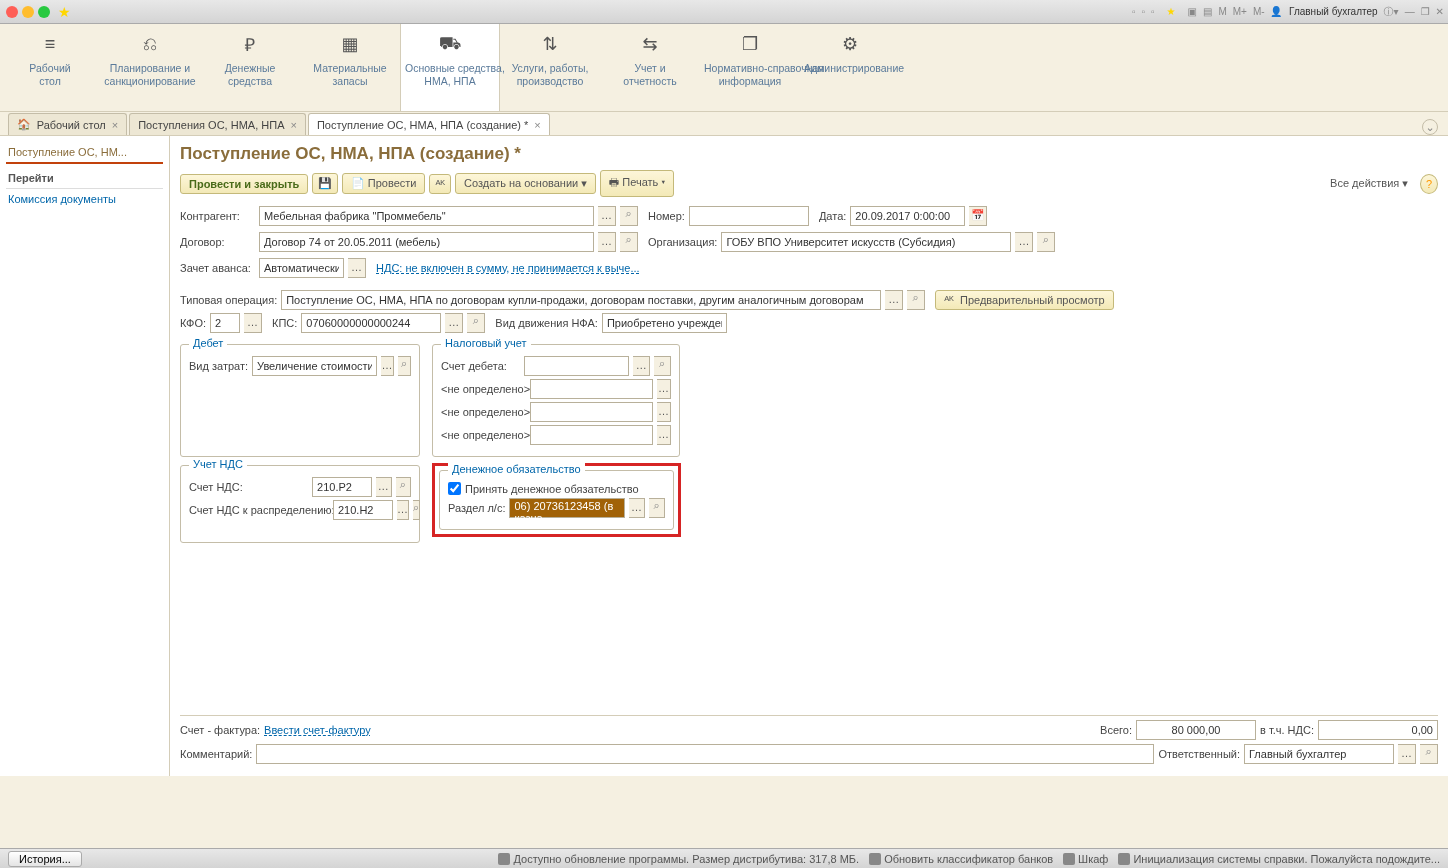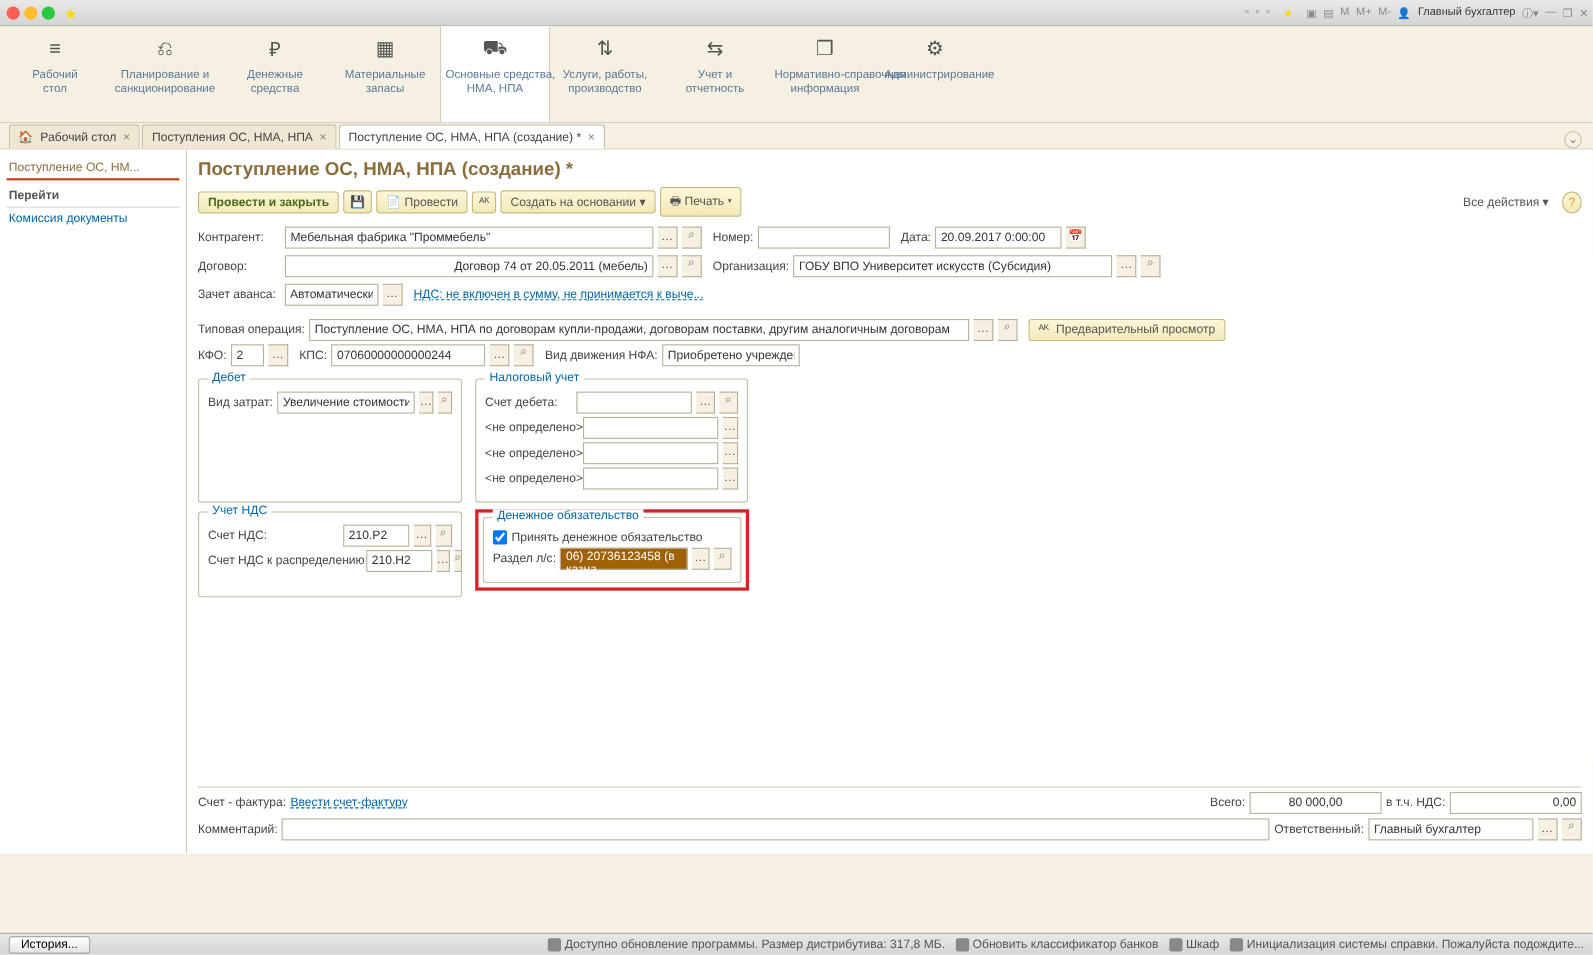--- a/index.html
+++ b/index.html
@@ -169,21 +169,21 @@
         <span class="find"></span>
 <span class="lbl" style="margin-left:6px">Номер:</span>
 <input class="input" style="width: 120px;" value="">
 <span class="lbl" style="margin-left:6px">Дата:</span>
 <input class="input" style="width: 115px;" value="20.09.2017 0:00:00">
 <span class="ellips">📅</span>
 </div>
 
 <div class="row">
 <span class="lbl" style="width:75px">Договор:</span>
-<input class="input" style="width: 335px; text-align: right;" value="Договор 74 от 20.05.2011 (мебель)">
+<input class="input" style="width: 335px;" value="Договор 74 от 20.05.2011 (мебель)">
 <span class="ellips">…</span>
         <span class="find"></span>
 <span class="lbl" style="margin-left:6px">Организация:</span>
 <input class="input" style="width: 290px;" value="ГОБУ ВПО Университет искусств (Субсидия)">
 <span class="ellips">…</span>
         <span class="find"></span>
 </div>
 
 <div class="row">
 <span class="lbl" style="width:75px">Зачет аванса:</span>

